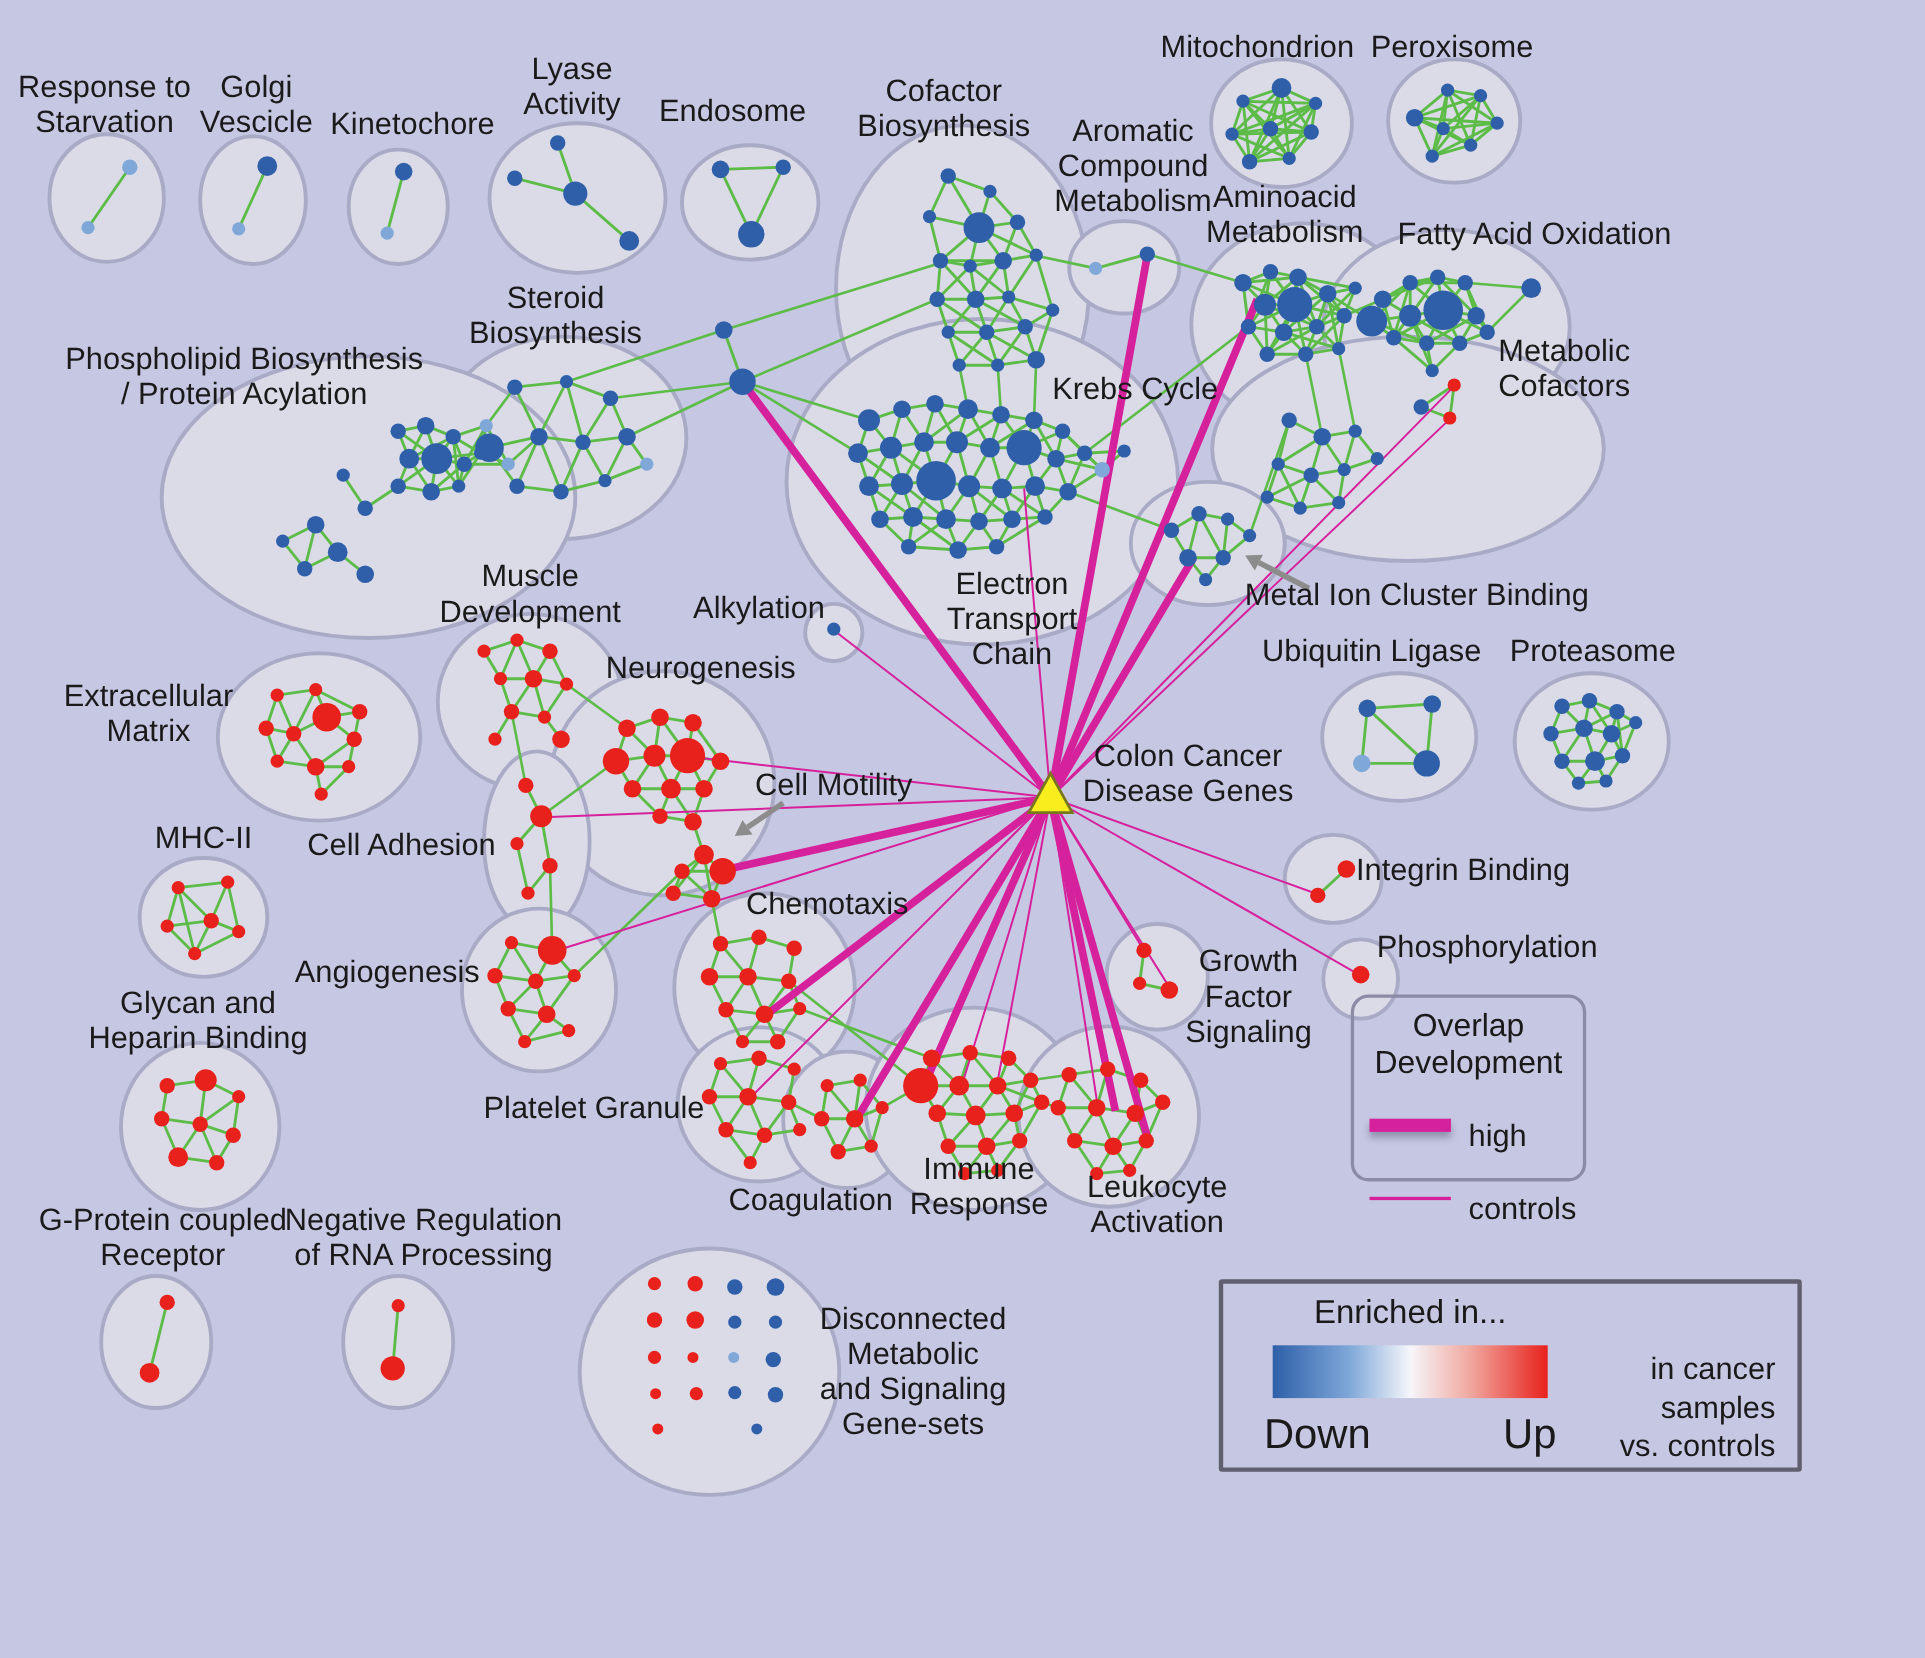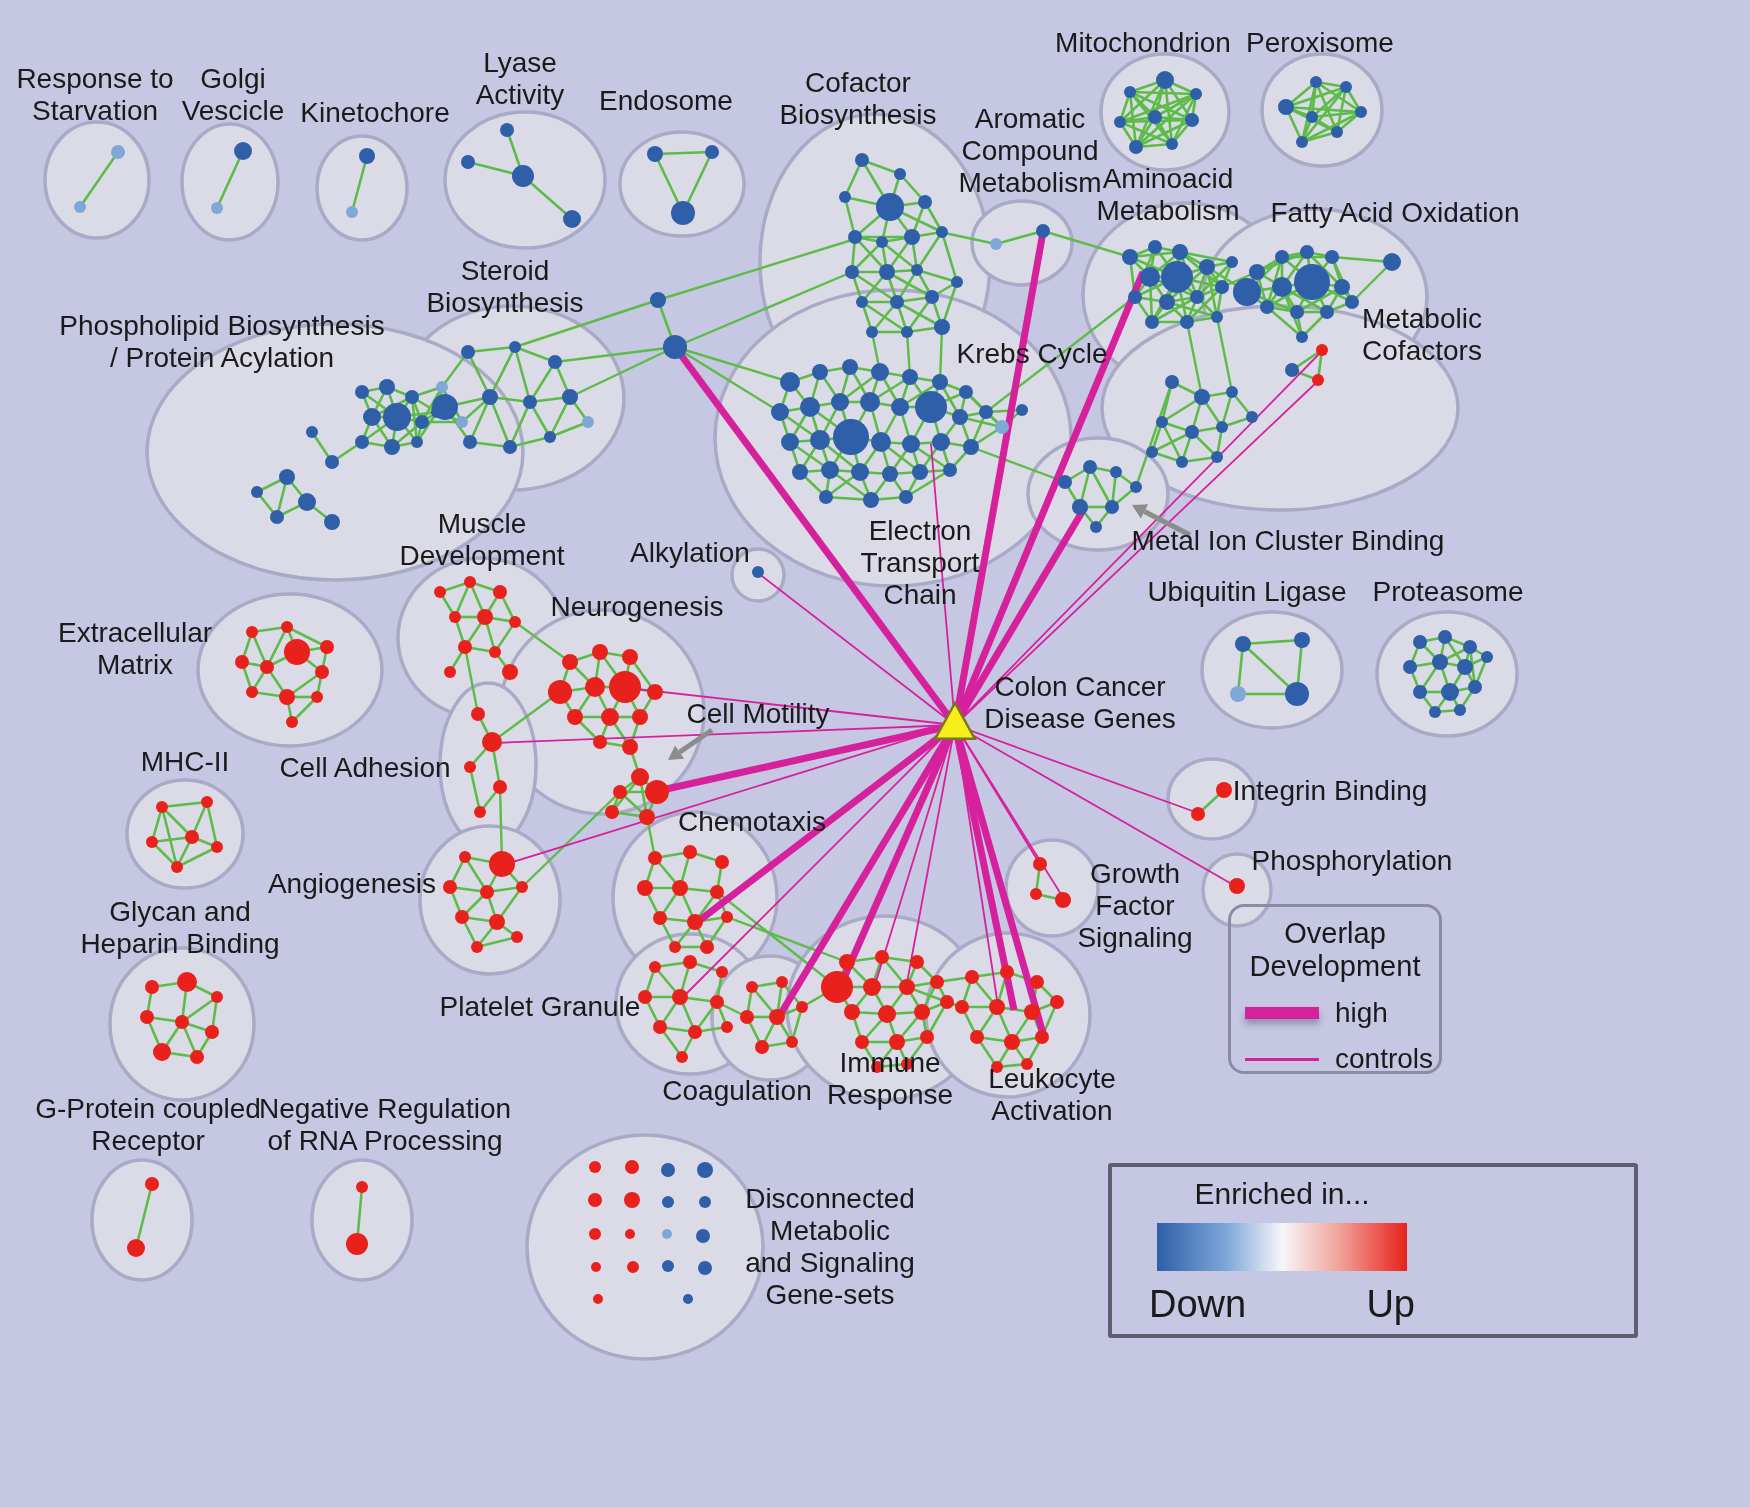--- a/index.html
+++ b/index.html
@@ -20,21 +20,21 @@
     border-radius:16px;
     padding:10px 14px;
   }
   .legend-overlap .legend-title {
     text-align:center; font-size:29px; line-height:33px;
   }
   .legend-row { display:flex; align-items:center; margin-top:14px; }
   .bar { display:inline-block; width:74px; flex:0 0 74px; }
   .bar.high { height:12px; box-shadow:0 5px 7px rgba(40,40,70,0.35); }
   .bar.moderate { height:3px; }
-  .legend-row .legend-label { font-size:28px; margin-left:16px; }
+  .legend-row .legend-label { font-size:28px; margin-left:16px;margin-top:20px; }
   .legend-enriched {
     left:1108px; top:1163px; width:530px; height:175px;
     border-radius:3px;
     padding:8px 14px 8px 20px;
     display:flex;
   }
   .enr-left { width:300px; display:flex; flex-direction:column; align-items:center; }
   .enr-title { font-size:30px; margin-top:2px; }
   .gradient-bar { width:250px; height:50px; margin-top:12px; }
   .enr-ends { width:266px; display:flex; justify-content:space-between; font-size:38px; margin-top:12px; }
@@ -1189,14 +1189,19 @@
 
   <div class="legend legend-enriched" style="border: 4px solid rgb(95, 95, 112); color: rgb(26, 26, 26);">
     <div class="enr-left">
       <div class="enr-title">Enriched in...</div>
       <div class="gradient-bar" style="background: linear-gradient(90deg, rgb(46, 95, 168) 0%, rgb(127, 168, 217) 28%, rgb(246, 246, 250) 50%, rgb(240, 167, 158) 72%, rgb(232, 33, 28) 100%);"></div>
       <div class="enr-ends">
         <span>Down</span>
         <span>Up</span>
       </div>
     </div>
+    <div class="enr-note">
+      <div>in cancer</div>
+      <div>samples</div>
+      <div>vs. controls</div>
+    </div>
   </div>
 </div>
 
 </body></html>

